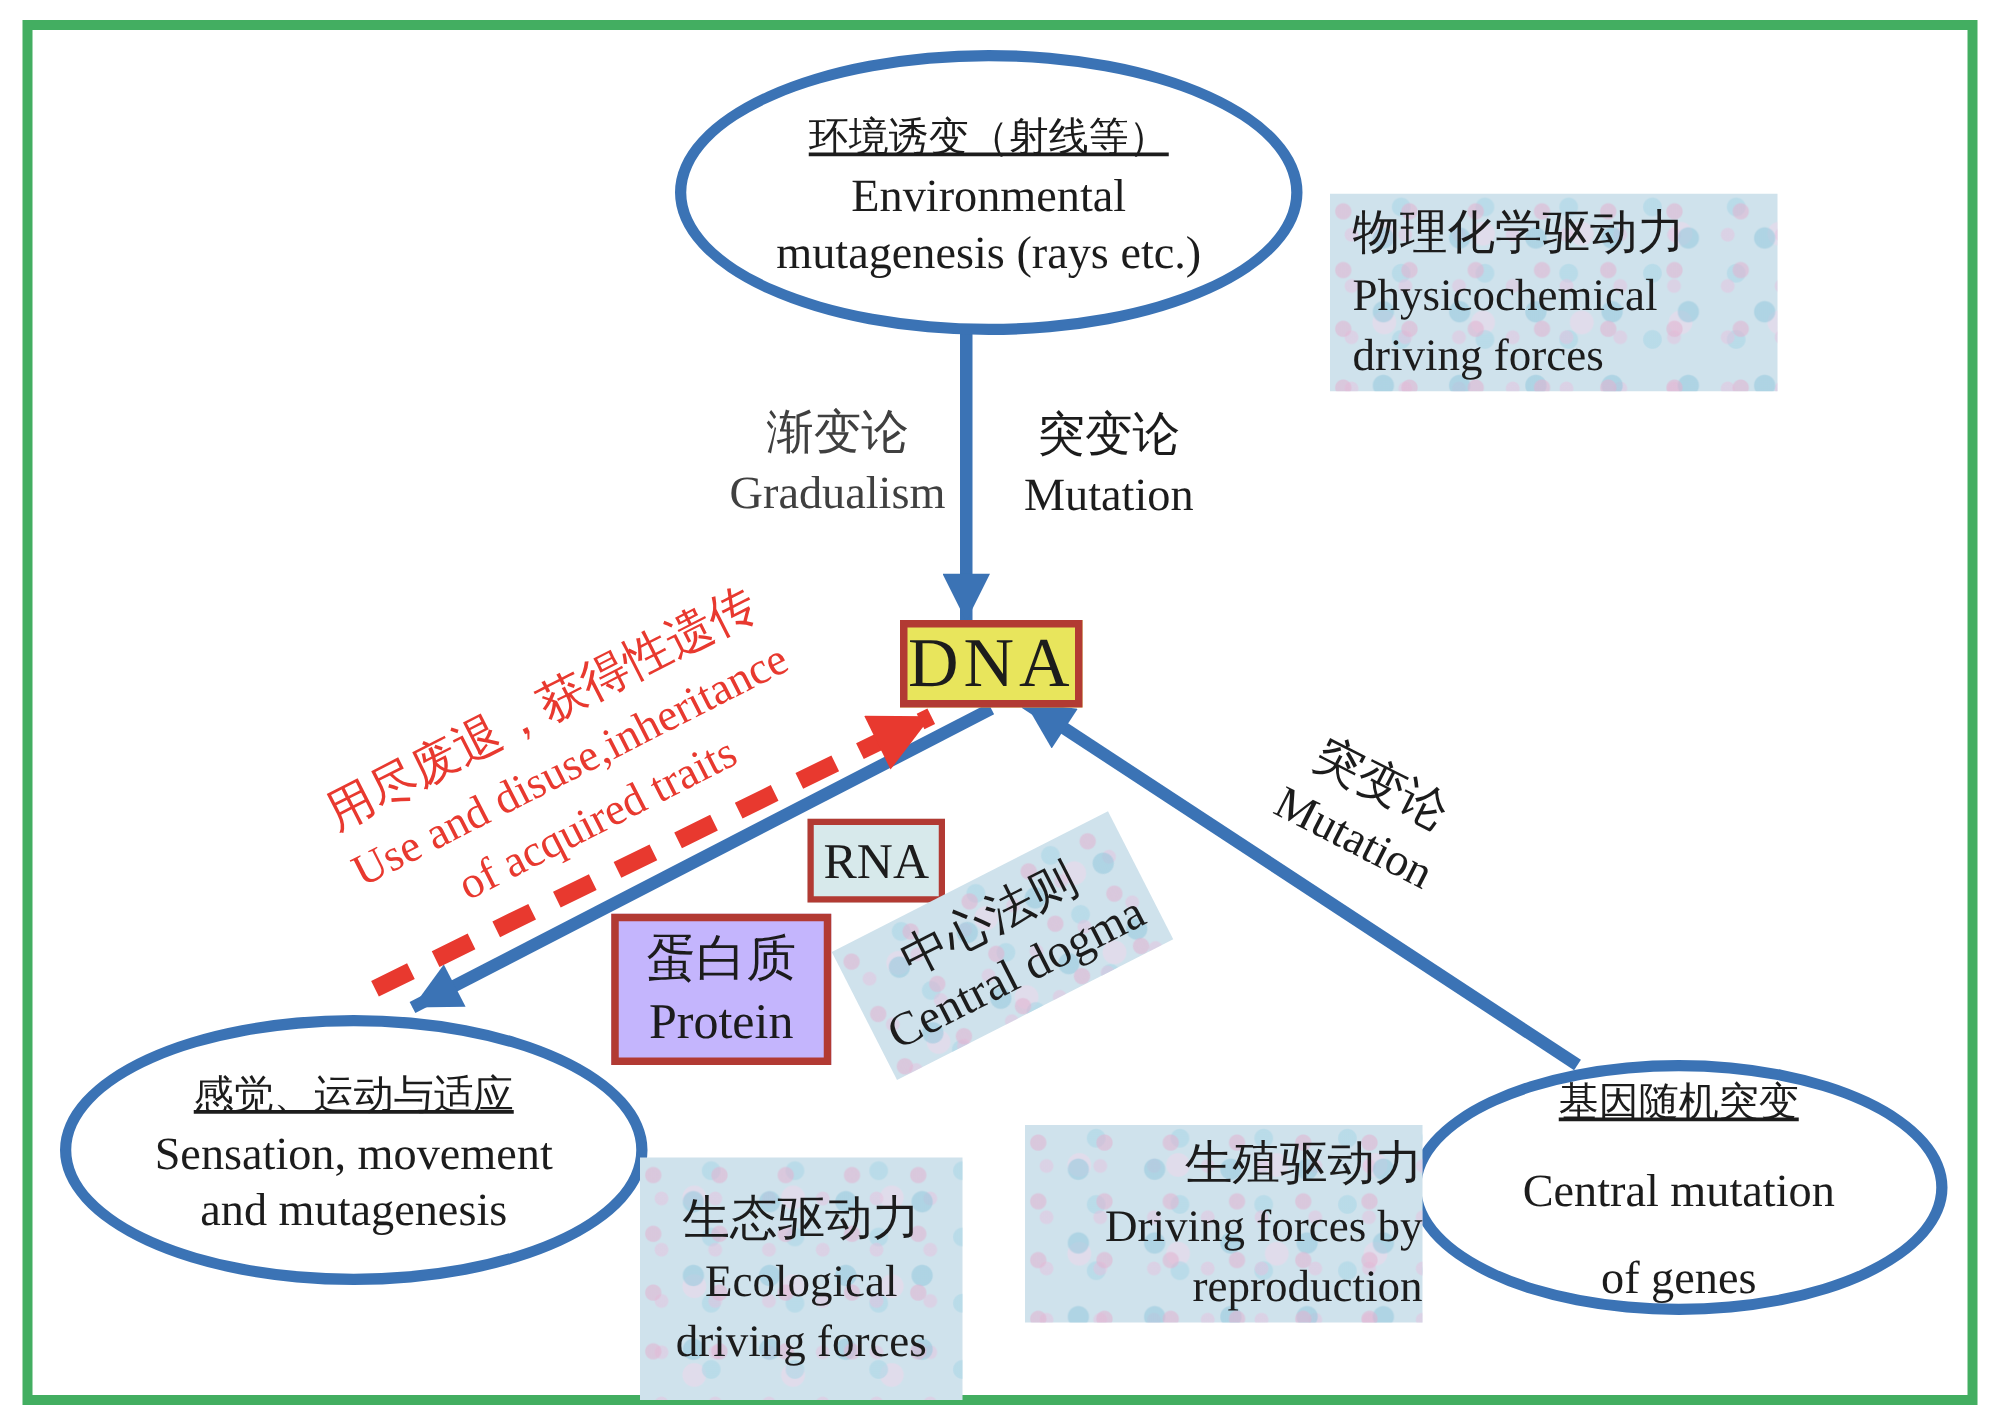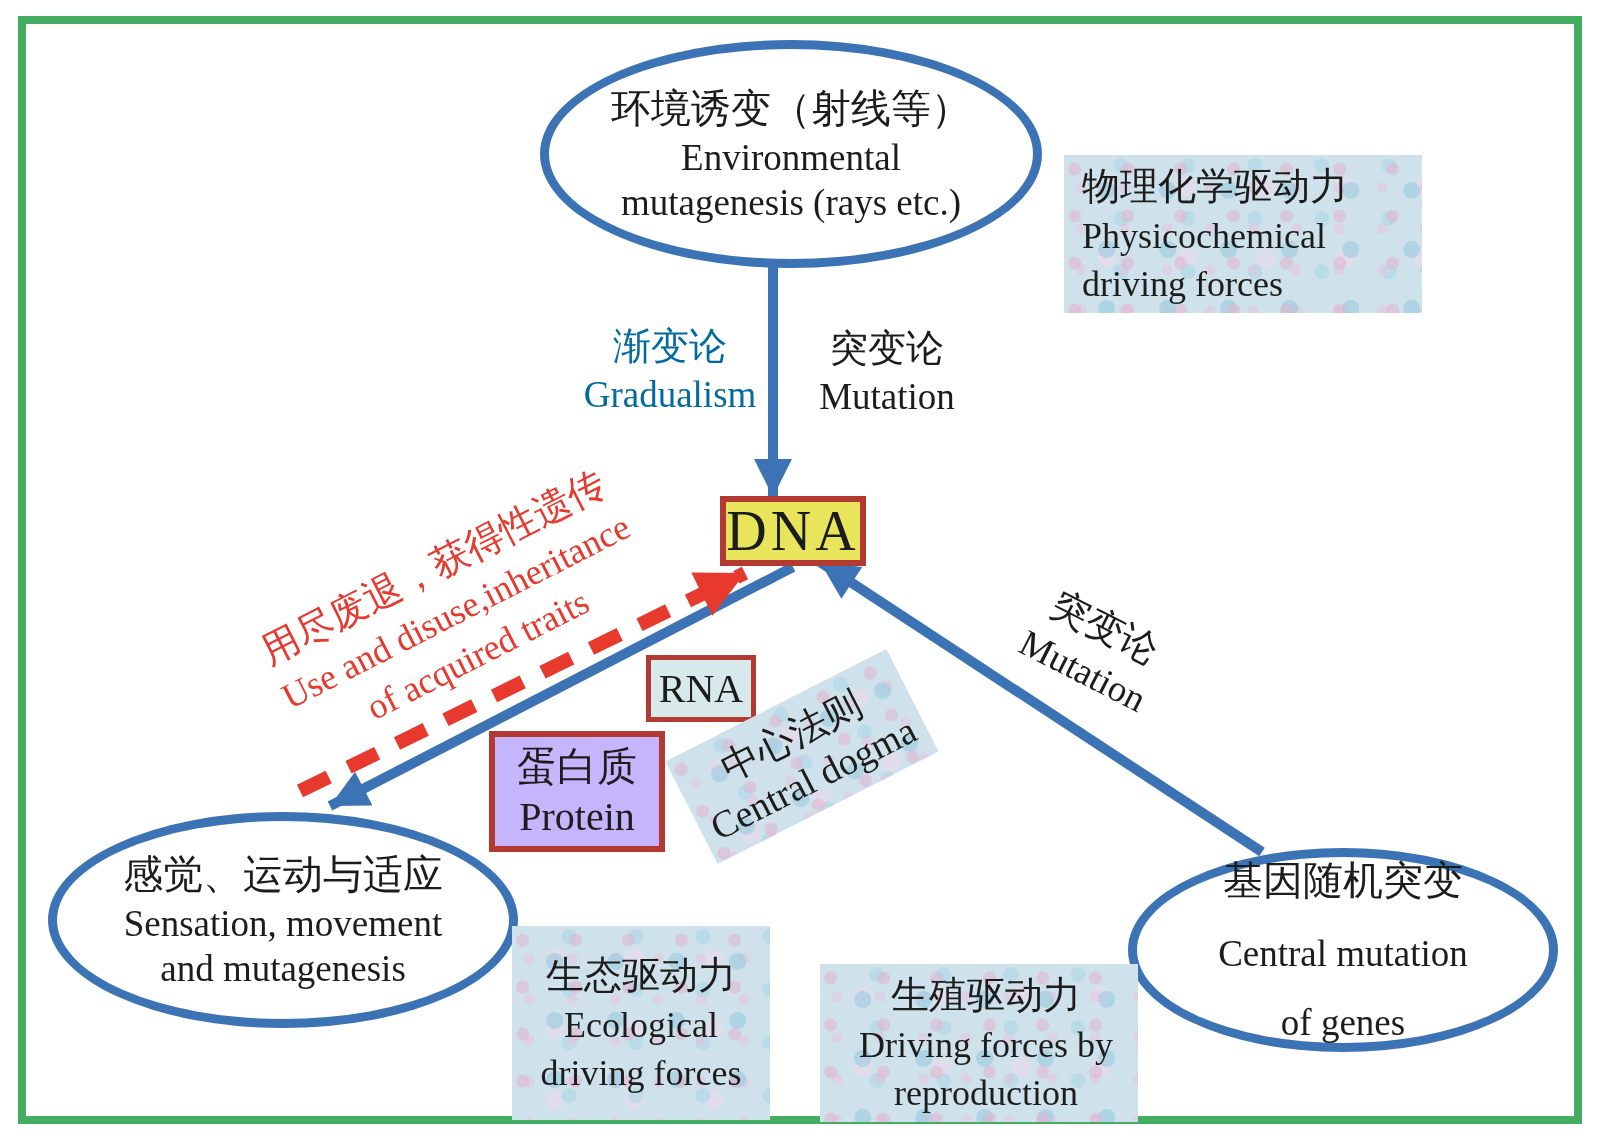--- a/index.html
+++ b/index.html
@@ -7,50 +7,50 @@
     position:relative; width:1600px; height:1141px; background:#ffffff;
     font-family:"Liberation Serif","DejaVu Serif",serif; color:#1c1c1c; overflow:hidden;
   }
   .frame {
     position:absolute; left:18px; top:16px; width:1548px; height:1092px;
     border:8px solid #43ae61; z-index:0;
   }
   .layer { position:absolute; left:0; top:0; width:1600px; height:1141px; z-index:1; }
   .node { position:absolute; z-index:2; display:flex; flex-direction:column; justify-content:center; align-items:center; text-align:center; box-sizing:border-box; }
   .ellipse { border:9px solid #3b73b5; border-radius:50%; background:#ffffff; }
-  .zh40 { font-size:40px; line-height:52px; white-space:nowrap; }
+  .zh40 { font-size:32px; line-height:52px; white-space:nowrap;text-decoration:underline; }
   .en37 { font-size:37px; line-height:45px; white-space:nowrap; }
   .zh38 { font-size:38px; line-height:52px; white-space:nowrap; }
   .en36 { font-size:36px; line-height:48px; white-space:nowrap; }
   .mottled {
     background-color:#cfe2ec;
     background-image:
       radial-gradient(circle at 20% 30%, rgba(226,178,208,0.55) 0 6px, rgba(226,178,208,0) 7px),
       radial-gradient(circle at 70% 60%, rgba(148,200,221,0.55) 0 8px, rgba(148,200,221,0) 9px),
       radial-gradient(circle at 40% 80%, rgba(232,190,221,0.45) 0 5px, rgba(232,190,221,0) 6px),
       radial-gradient(circle at 85% 20%, rgba(168,214,230,0.55) 0 7px, rgba(168,214,230,0) 8px),
       radial-gradient(circle at 55% 45%, rgba(241,214,234,0.5) 0 9px, rgba(241,214,234,0) 10px);
     background-size:53px 47px, 61px 59px, 43px 41px, 67px 53px, 79px 71px;
   }
   #env-ellipse { left:540px; top:40px; width:502px; height:228px; }
   #physico-box { left:1064px; top:155px; width:358px; height:158px; align-items:flex-start; text-align:left; padding-left:18px; }
-  #gradualism-label { left:540px; top:320px; width:260px; color:#0369a1; }
+  #gradualism-label { left:540px; top:320px; width:260px; color:#404040; }
   #mutation-top-label { left:782px; top:322px; width:210px; }
   #dna-box { left:720px; top:496px; width:146px; height:70px; border:6px solid #b23a33; background:#e8e55c; font-size:56px; letter-spacing:4px; }
   #rna-box { left:646px; top:655px; width:110px; height:67px; border:5px solid #b23a33; background:#d7e9eb; font-size:40px; }
   #protein-box { left:489px; top:731px; width:176px; height:121px; border:6px solid #b23a33; background:#c4b5fd; }
   #protein-box .l { font-size:40px; line-height:50px; white-space:nowrap; }
   #central-dogma-box { left:678px; top:699px; width:248px; height:115px; transform:rotate(-27deg); z-index:2; }
   #central-dogma-box .l { font-size:38px; line-height:48px; white-space:nowrap; }
   #use-disuse-label { left:205px; top:530px; width:500px; height:160px; transform:rotate(-27deg); color:#e8392f; z-index:3; }
   #mutation-right-label { left:975px; top:582px; width:240px; height:130px; transform:rotate(27deg); }
   #sensation-ellipse { left:48px; top:812px; width:470px; height:216px; }
   #random-ellipse { left:1128px; top:848px; width:430px; height:204px;gap:24px; }
   #eco-box { left:512px; top:926px; width:258px; height:194px; }
-  #repro-box { left:820px; top:964px; width:318px; height:158px; align-items:center; text-align:left; padding-left:14px; }
+  #repro-box { left:820px; top:900px; width:318px; height:158px; align-items:flex-end; text-align:left; padding-left:14px; }
 </style>
 </head>
 <body>
 
 <div class="canvas">
 
   <div class="frame"></div>
 
   <svg class="layer" viewBox="0 0 1600 1141" xmlns="http://www.w3.org/2000/svg">
     <defs>

